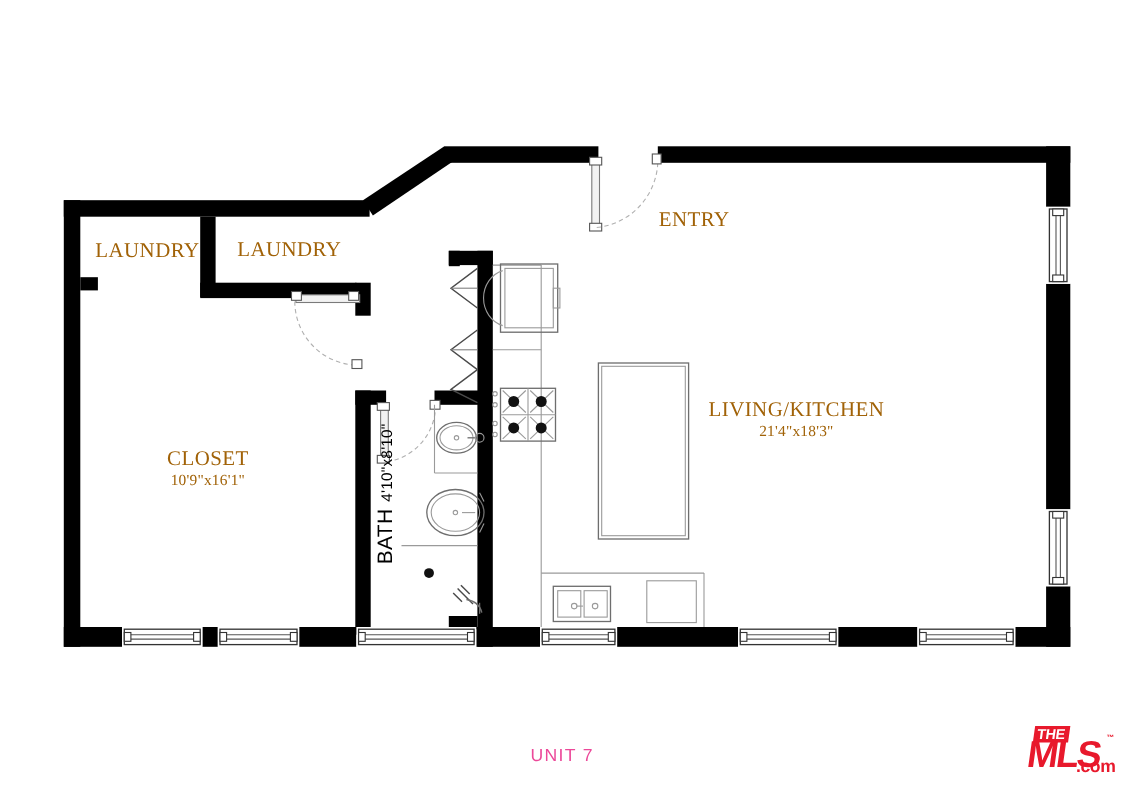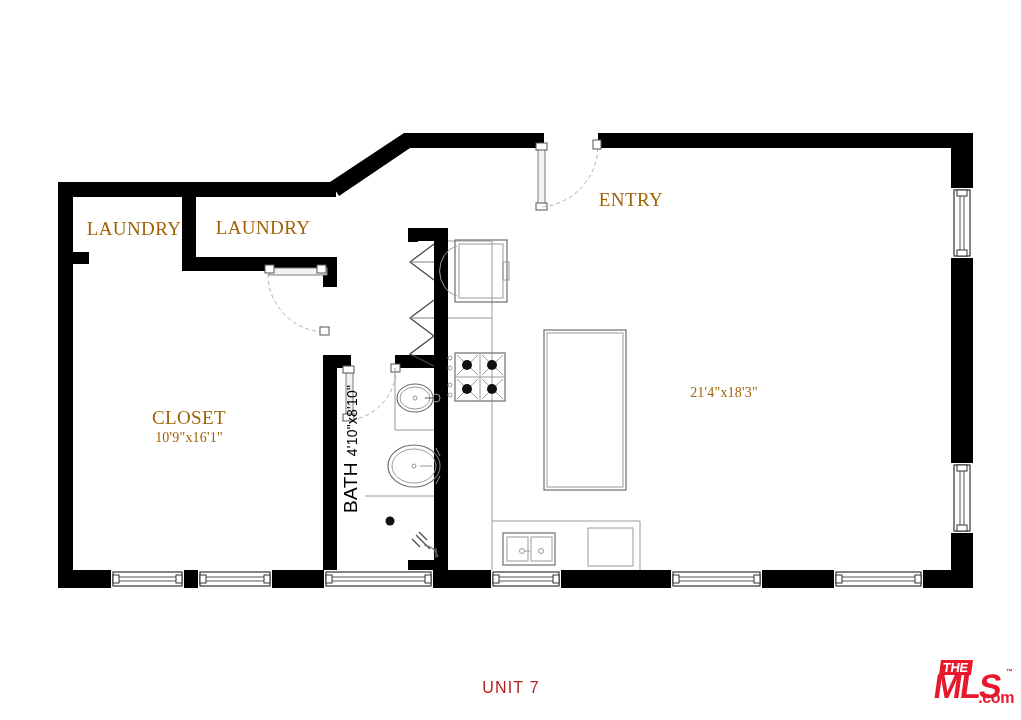--- a/index.html
+++ b/index.html
@@ -61,21 +61,21 @@
     position: absolute;
     transform-origin: 50% 50%;
     transform: rotate(-90deg);
     text-align: center;
   }
 
   .unit-caption {
     position: absolute;
     font-size: 16px;
     letter-spacing: 1.2px;
-    color: #b91c1c;
+    color: #ec4899;
   }
 
   
   #mls-logo {
     position: absolute;
     left: 934px;
     top: 660px;
     width: 80px;
     height: 48px;
   }
@@ -391,20 +391,21 @@
 
   <div class="vert-label" style="left:312px; top:432px; width:90px; height:34px;">
     <div style="display:flex; align-items:baseline; gap:6px; justify-content:center;">
       <span class="room-name">BATH</span>
       <span class="room-dim">4'10"x8'10"</span>
     </div>
   </div>
 
   <div class="label room-name label-center" style="left:631px; top:189px;">ENTRY</div>
 
+  <div class="label room-name label-center" style="left:724px; top:362px;">LIVING/KITCHEN</div>
   <div class="label room-dim label-center" style="left:724px; top:385px;">21'4"x18'3"</div>
 
   <div class="unit-caption label-center" style="left:511px; top:679px;">UNIT 7</div>
 
   <div id="mls-logo">
     <div class="the-box">THE</div>
     <div class="mls-text">MLS</div>
     <div class="tm">™</div>
     <div class="dotcom">.com</div>
   </div>

